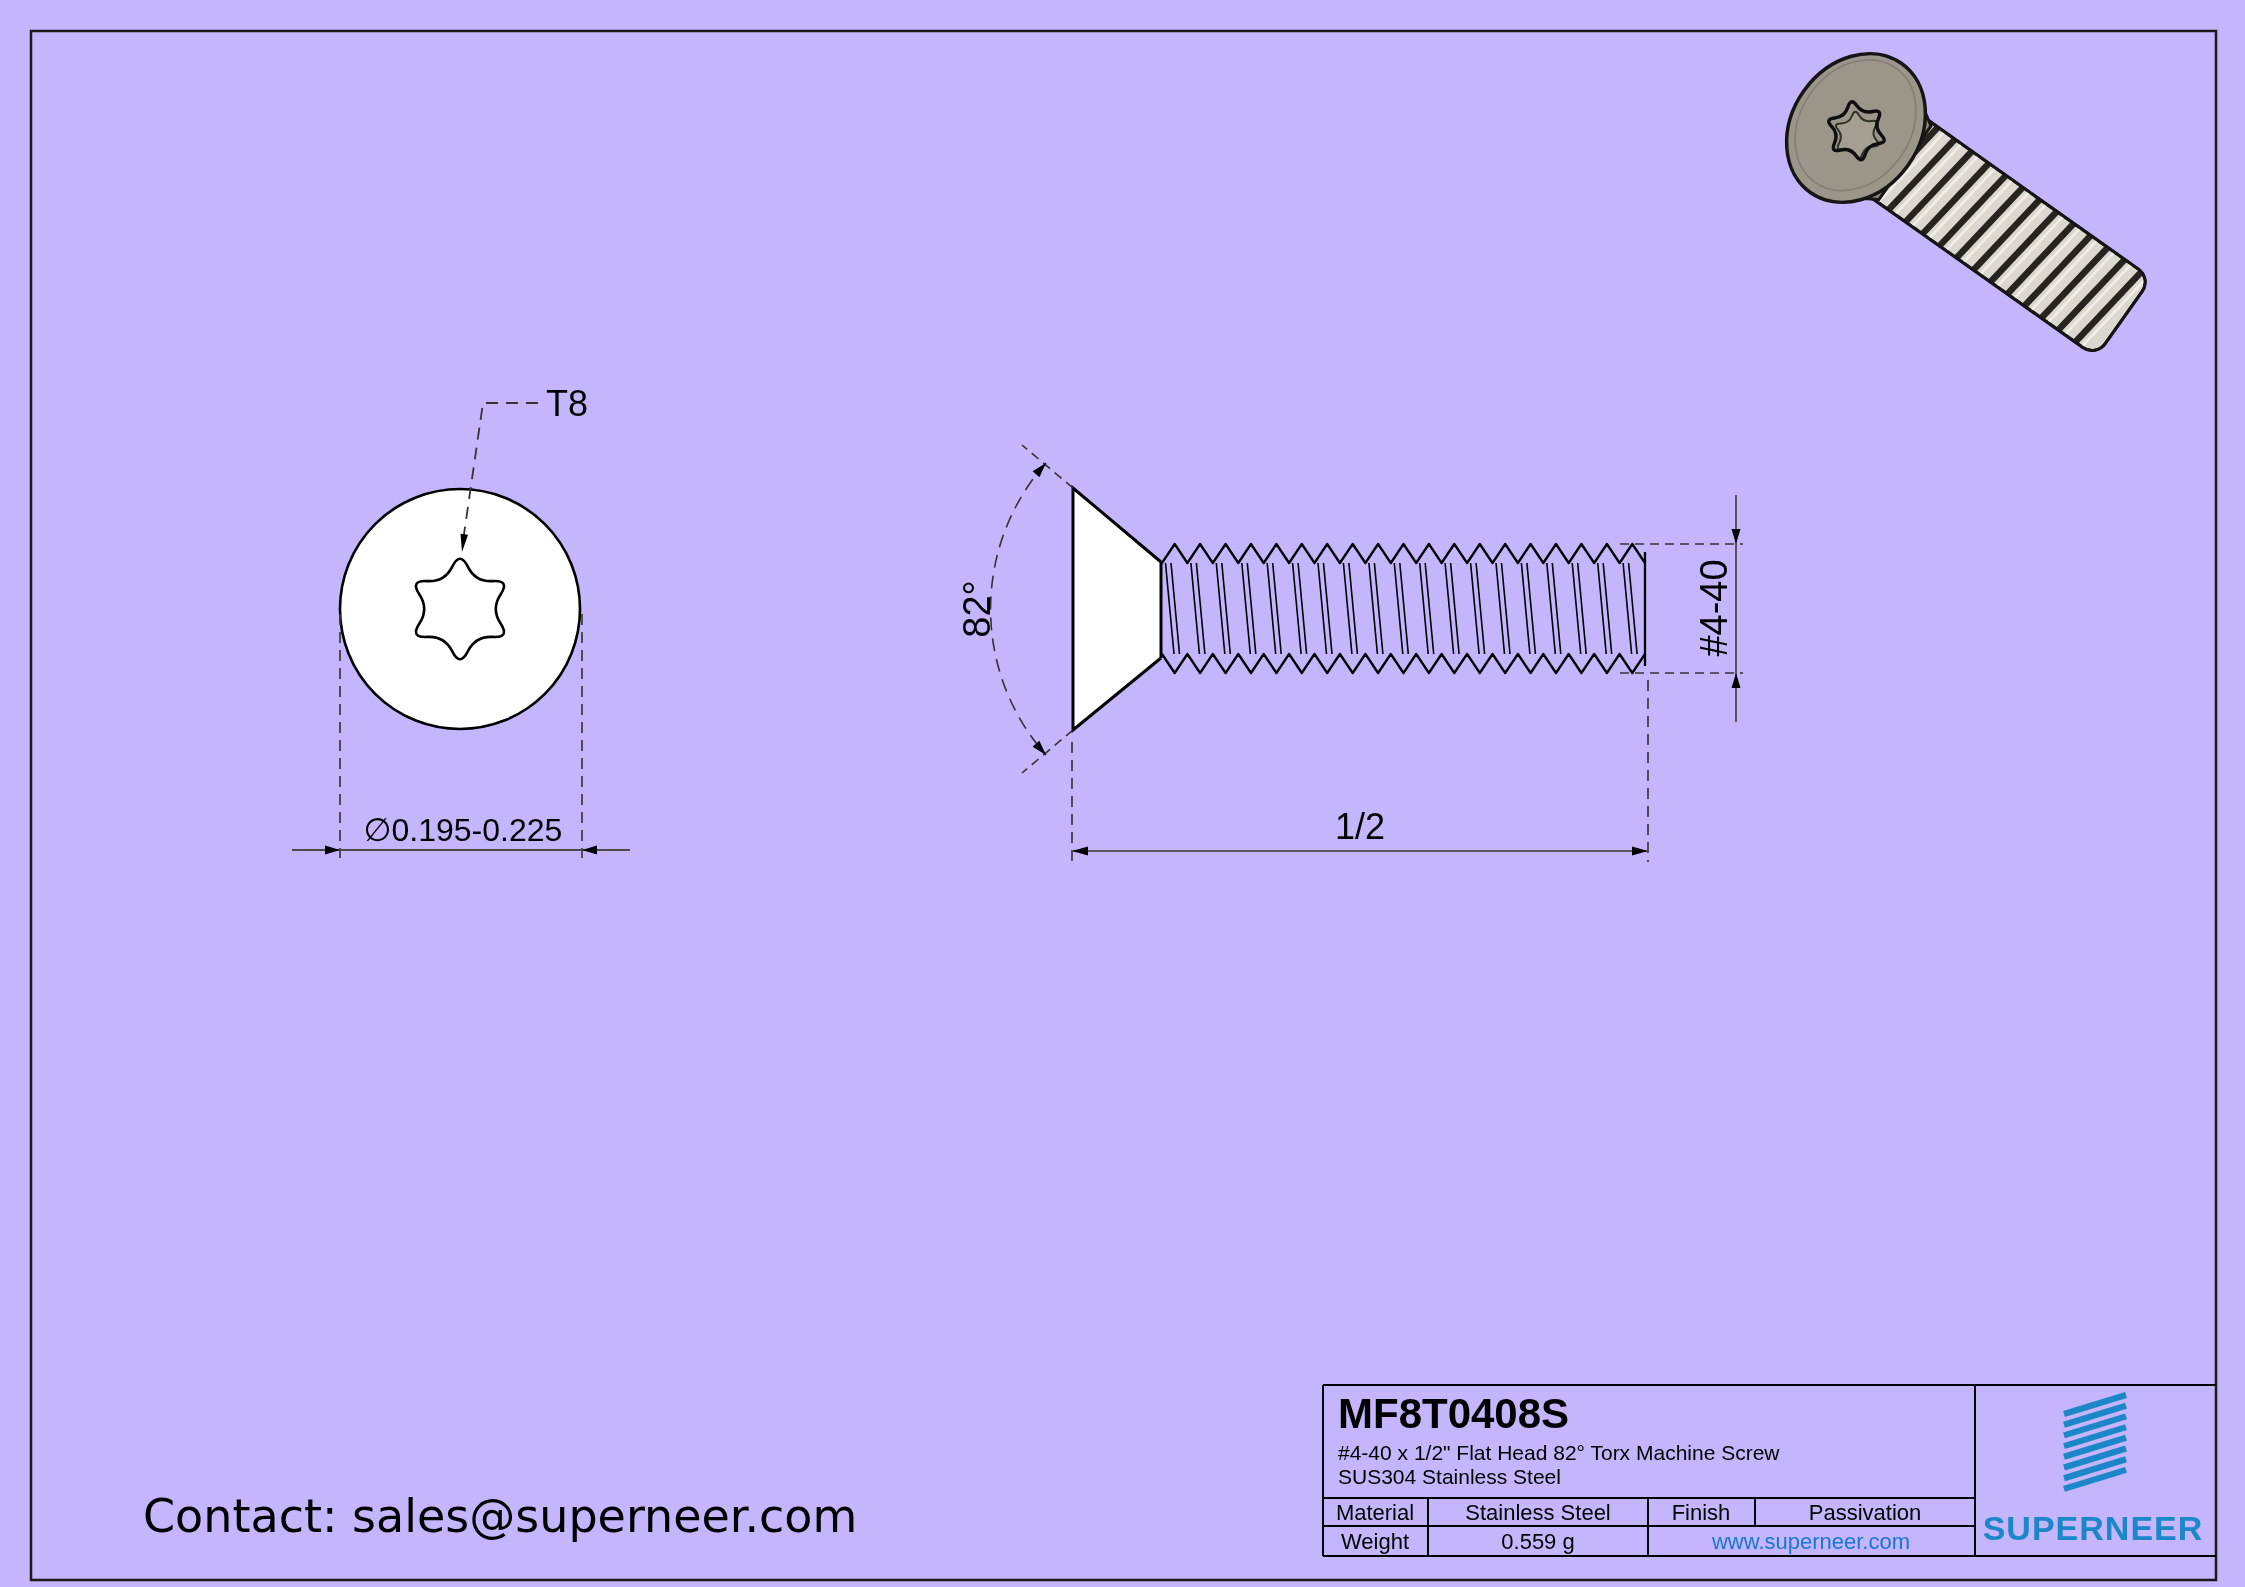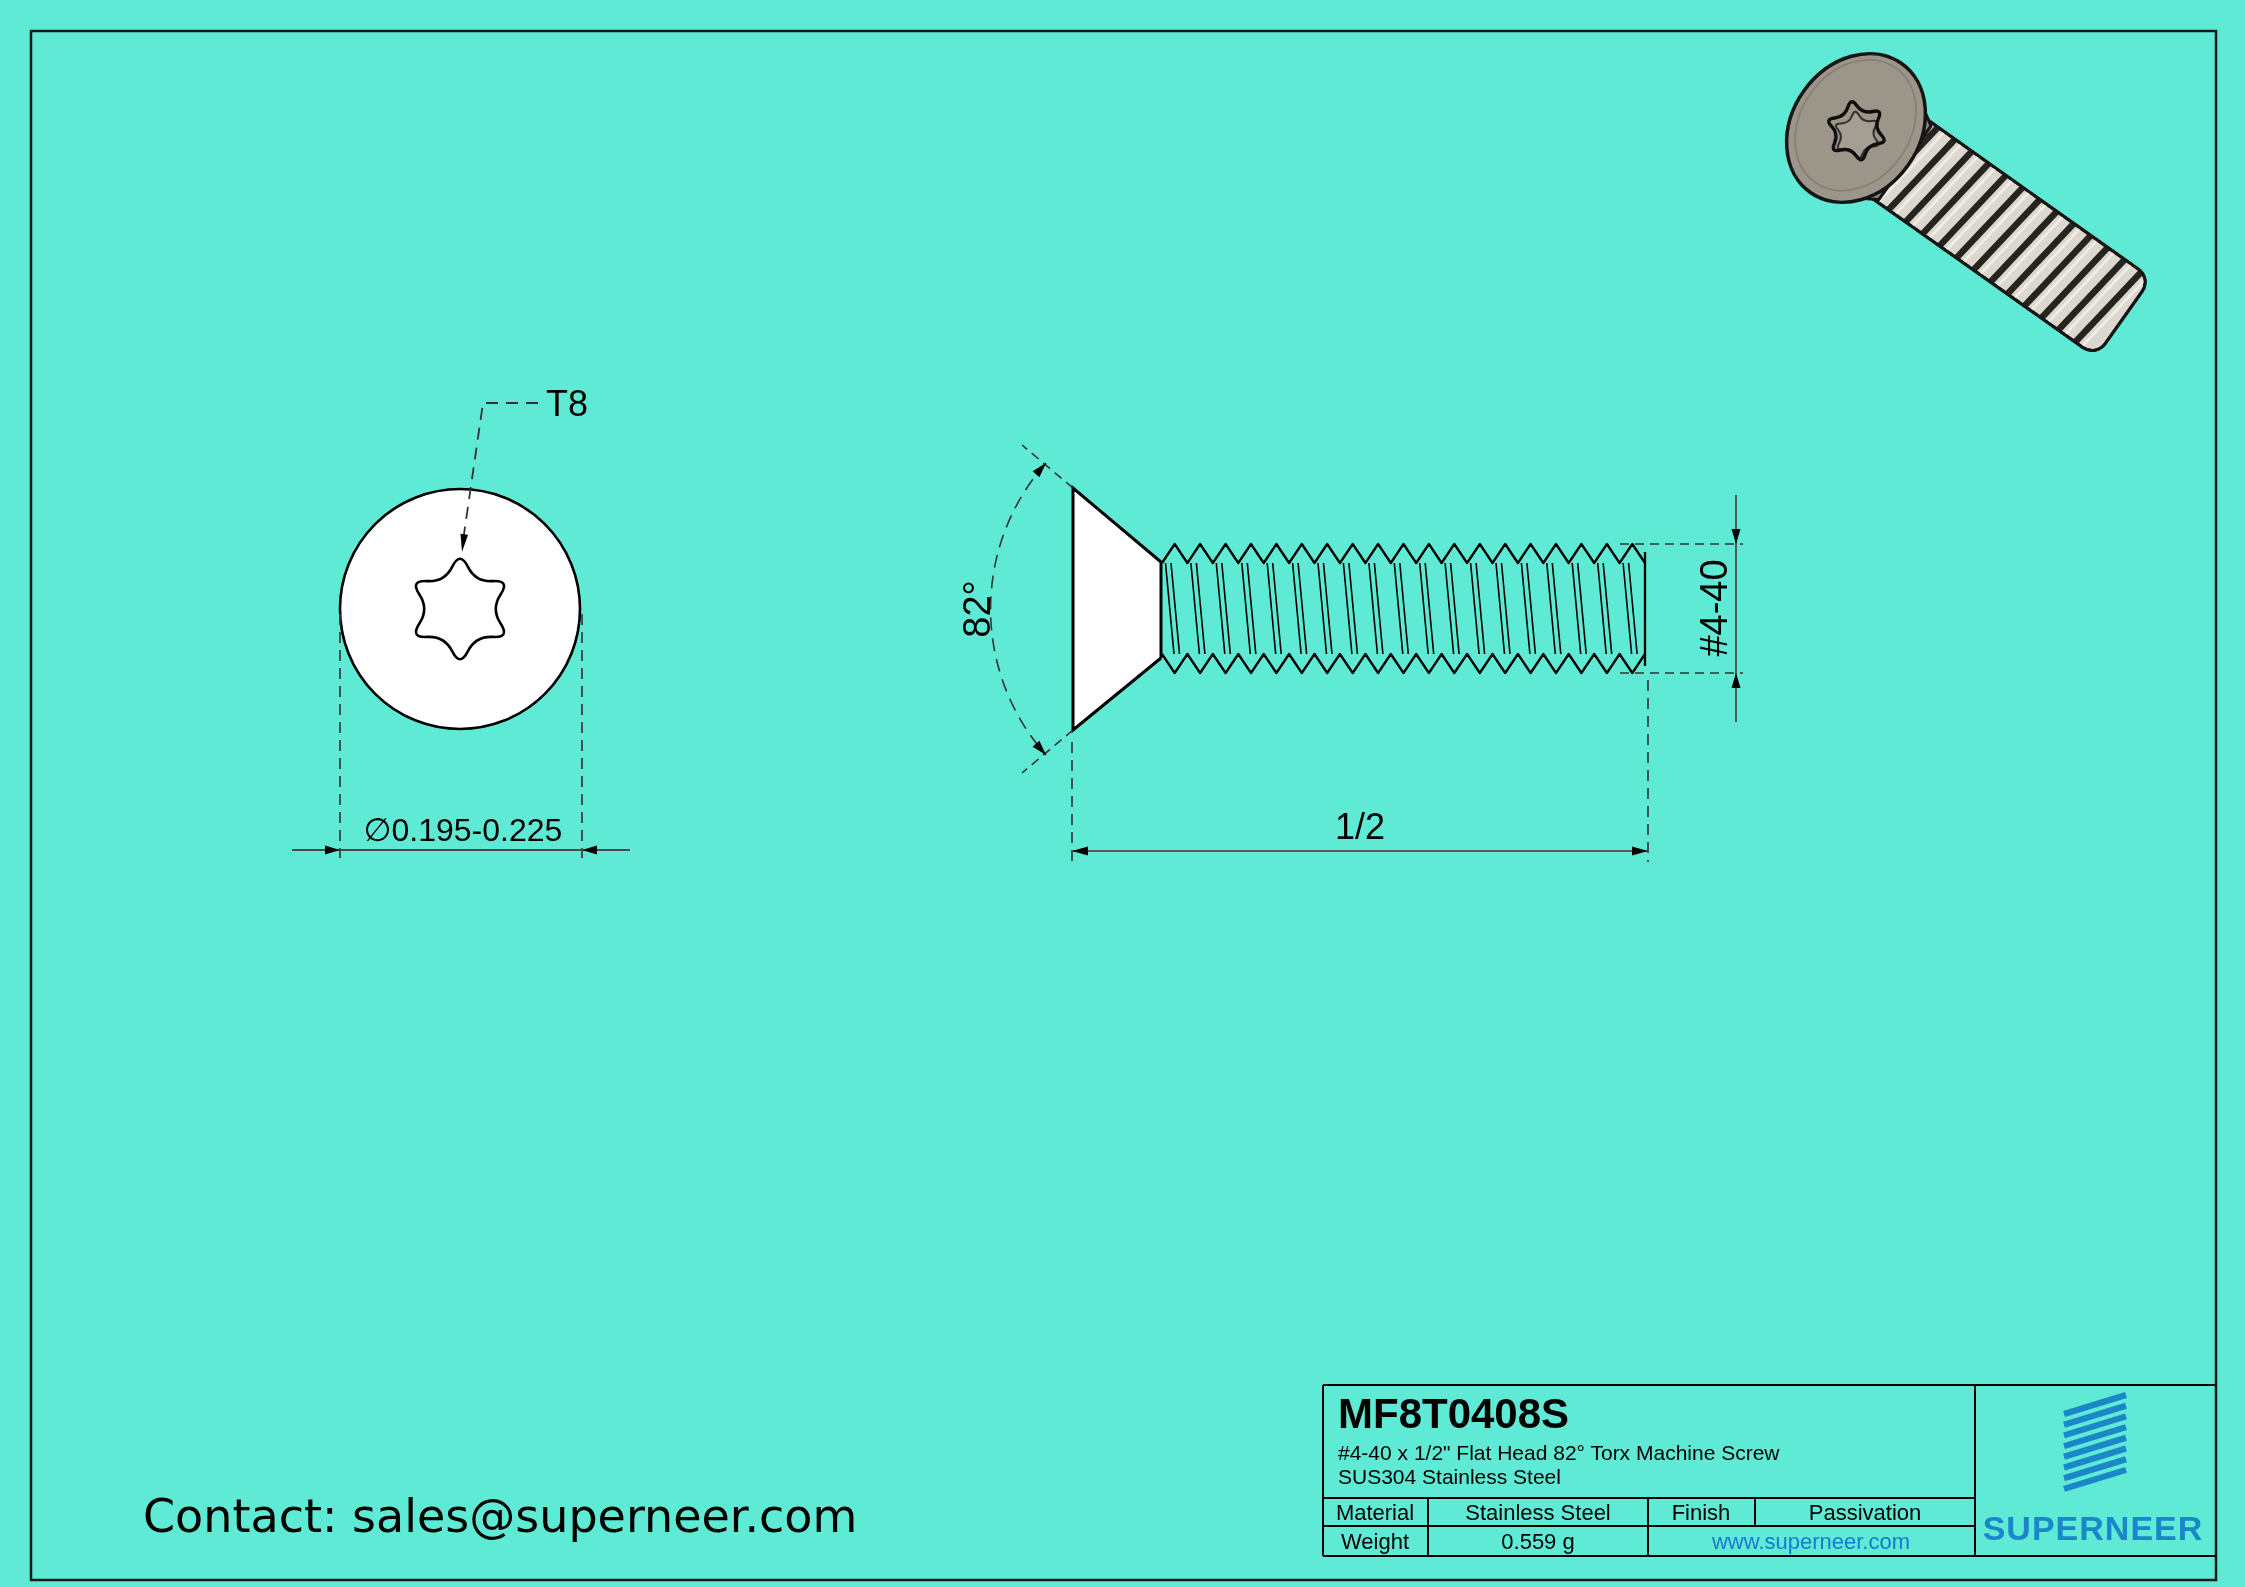--- a/index.html
+++ b/index.html
@@ -1,17 +1,17 @@
 <!DOCTYPE html>
 <html><head>
 <meta charset="utf-8">
 <style>
   html,body{margin:0;padding:0;background:#ffffff;}
   body{font-family:"Liberation Sans","DejaVu Sans",sans-serif;}
-  .stage{position:relative;width:2245px;height:1587px;background:#5eead4;overflow:hidden;}
+  .stage{position:relative;width:2245px;height:1587px;background:#c4b5fd;overflow:hidden;}
   svg{position:absolute;left:0;top:0;}
   text{fill:#000;}
   .dimtxt{font-size:32px;}
   .bigdim{font-size:36px;}
   .rotdim{font-size:38px;}
   .t8{font-size:36px;}
   .pn{font-size:42px;font-weight:bold;}
   .desc{font-size:21px;}
   .cell{font-size:22px;}
   .brand{font-size:34px;font-weight:bold;letter-spacing:1px;}

